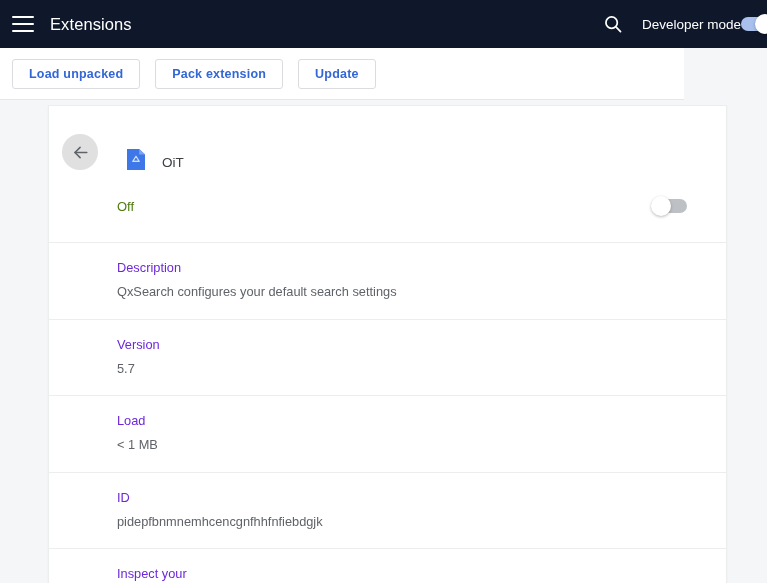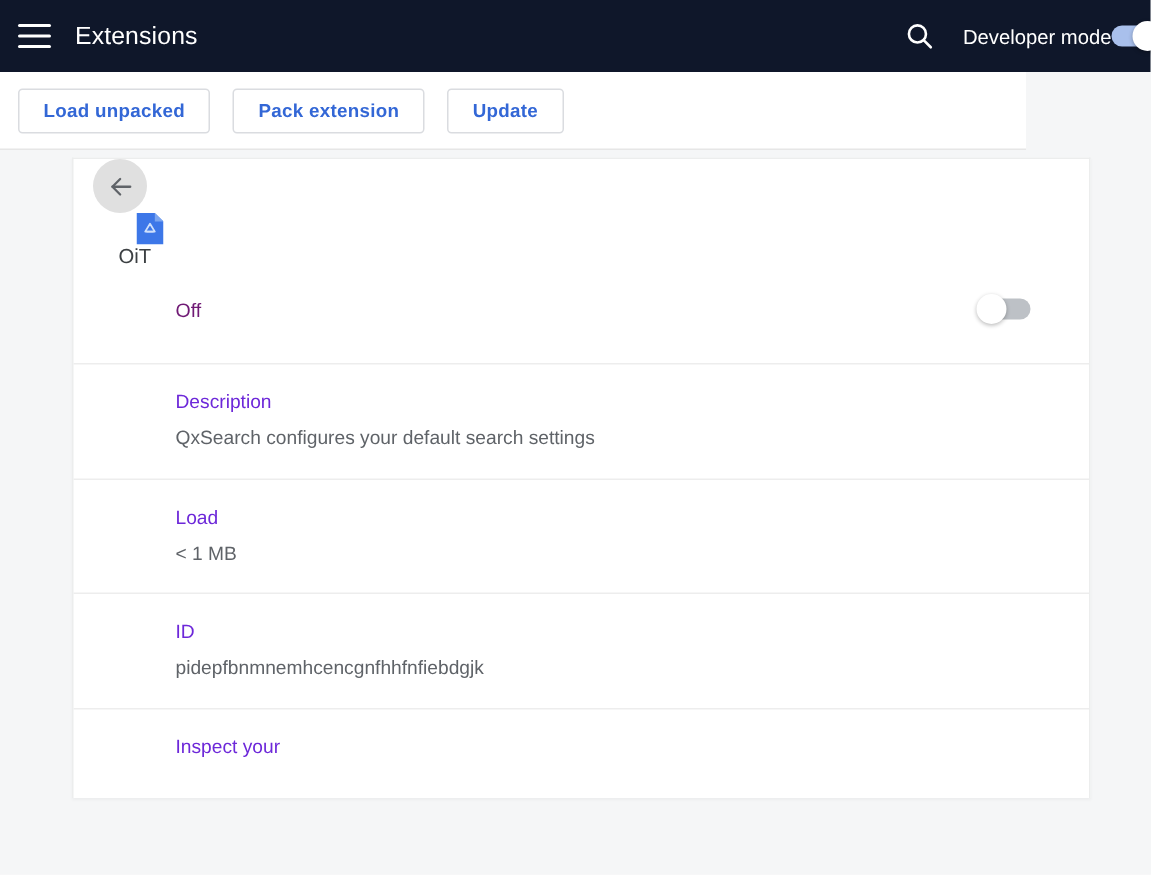--- a/index.html
+++ b/index.html
@@ -100,23 +100,22 @@
     width: 679px;
     background: #ffffff;
     border: 1px solid #eceded;
     border-bottom: none;
     box-shadow: 0 1px 2px rgba(0,0,0,.04);
   }
 
   
   .card-head {
     height: 64px;
-    display: flex; align-items: flex-start;
+    display: flex; align-items: flex-end;
     padding-left: 13px;
-    flex-direction: column;
   }
   .back-btn {
     width: 36px; height: 36px;
     border-radius: 50%;
     background: #e0e0e0;
     display: flex; align-items: center; justify-content: center;
     cursor: pointer;
     border: none;
     flex: 0 0 auto;
   }
@@ -134,21 +133,21 @@
     font-weight: 400;
   }
 
   
   .onoff-row {
     height: 72px;
     display: flex; align-items: center;
     padding: 0 39px 0 68px;
     position: relative;
   }
-  .onoff-label { font-size: 13px; color: #701a75; }
+  .onoff-label { font-size: 13px; color: #4d7c0f; }
   .enable-toggle {
     position: absolute; right: 39px; top: 50%;
     transform: translateY(-50%);
     width: 34px; height: 14px;
     background: #bdc1c6;
     border-radius: 7px;
     cursor: pointer;
   }
   .enable-toggle .knob {
     position: absolute; top: -3px; left: -2px;
@@ -226,20 +225,24 @@
       <div class="enable-toggle">
         <div class="knob"></div>
       </div>
     </div>
 
     <div class="section">
       <div class="sec-title">Description</div>
       <div class="sec-value">QxSearch configures your default search settings</div>
     </div>
 
+    <div class="section">
+      <div class="sec-title">Version</div>
+      <div class="sec-value">5.7</div>
+    </div>
 
     <div class="section">
       <div class="sec-title">Load</div>
       <div class="sec-value">&lt; 1 MB</div>
     </div>
 
     <div class="section">
       <div class="sec-title">ID</div>
       <div class="sec-value">pidepfbnmnemhcencgnfhhfnfiebdgjk</div>
     </div>

